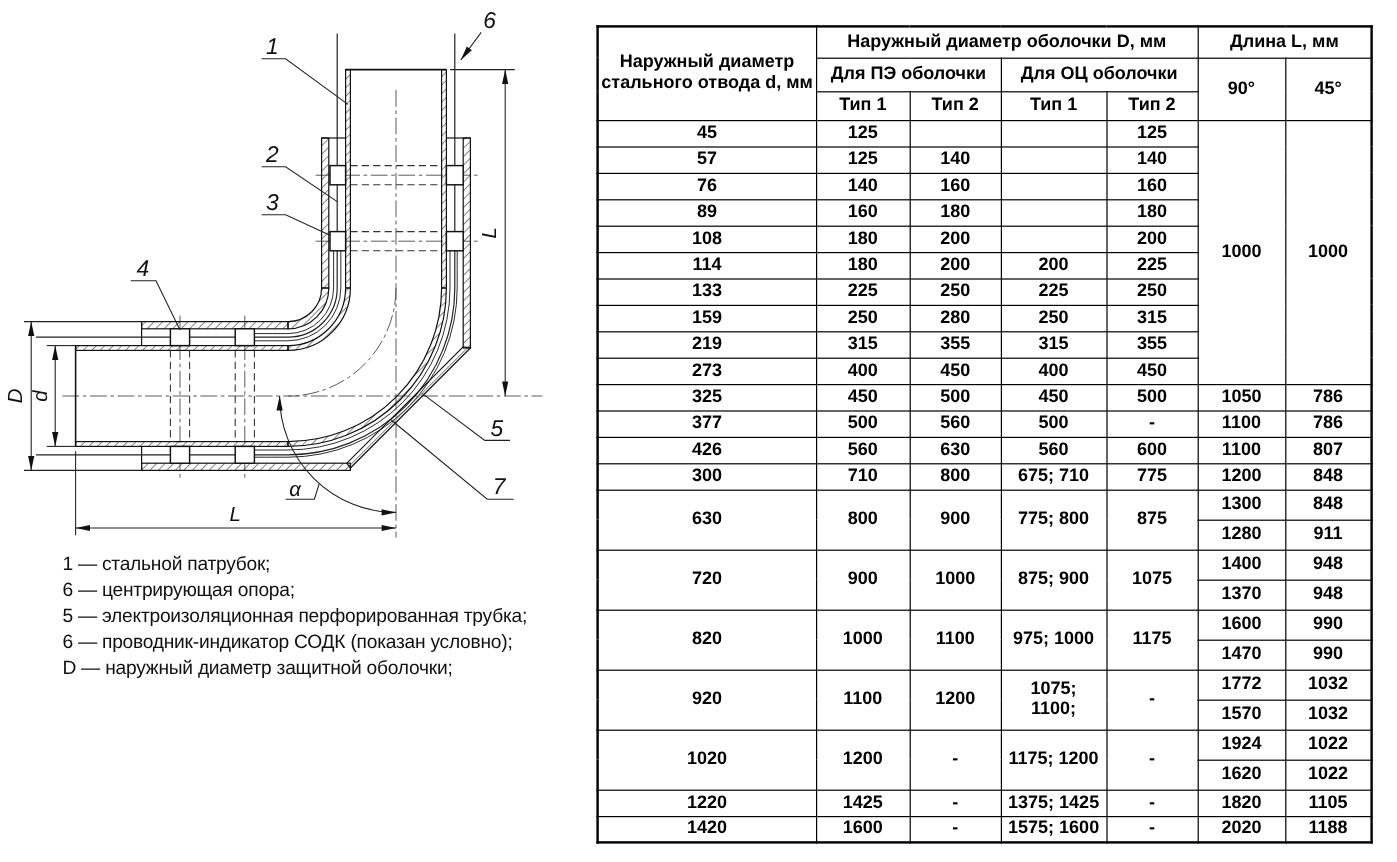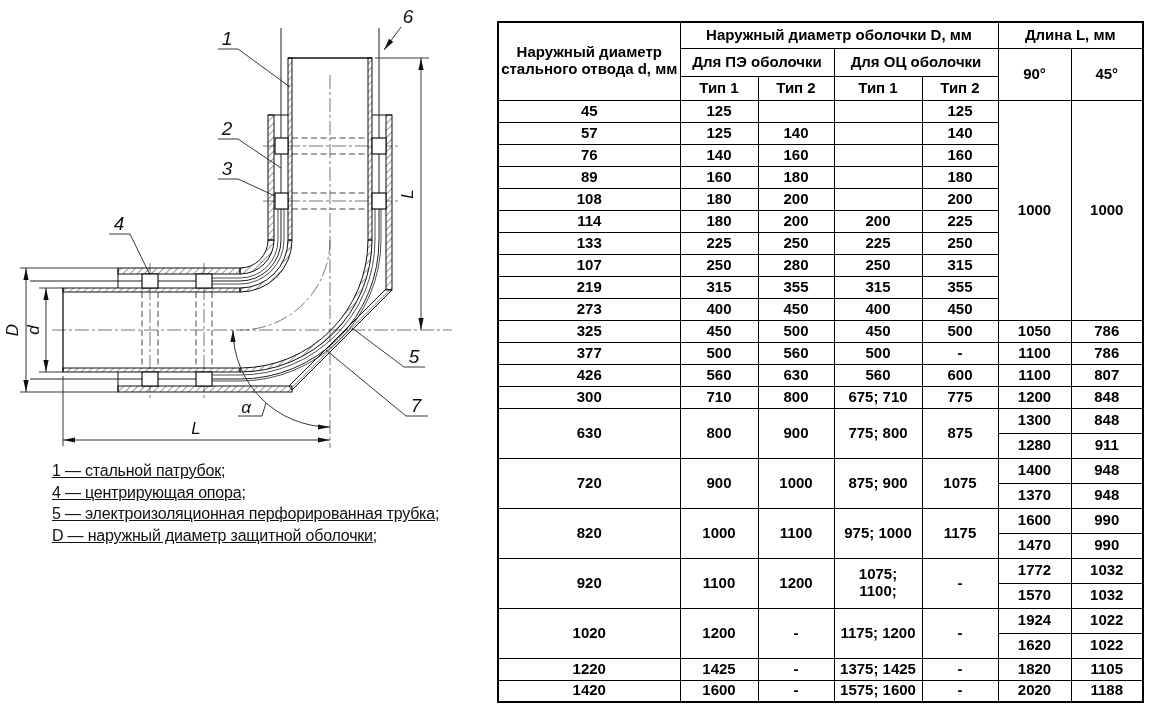--- a/index.html
+++ b/index.html
@@ -1,20 +1,20 @@
 <!DOCTYPE html>
 <html><head>
 <meta charset="utf-8">
 <style>
   html,body{margin:0;padding:0;}
   body{width:1164px;height:718px;background:#fff;position:relative;overflow:hidden;
        font-family:"Liberation Sans",sans-serif;color:#000;}
   #drawing{position:absolute;left:0;top:0;}
   #legend{position:absolute;left:52px;top:460px;font-size:16px;line-height:21.7px;color:#111;
-          letter-spacing:-0.2px;text-decoration:underline;}
+          letter-spacing:-0.2px;}
   #tblwrap{position:absolute;left:497px;top:21px;width:645px;}
   table{border-collapse:collapse;width:100%;table-layout:fixed;border:2px solid #000;
         font-weight:700;font-size:15px;color:#000;}
   th,td{border:1px solid #000;text-align:center;vertical-align:middle;padding:0 2px;line-height:1.12;}
   thead tr.h1{height:26px}
   thead tr.h2{height:28px}
   thead tr.h3{height:24px}
   tbody tr.r-s{height:22px}
   tbody tr.r-d{height:25px}
   td.c-zn1{white-space:pre-line}
@@ -152,22 +152,23 @@
   <text class="callout" x="227" y="135" text-anchor="middle">2</text>
   <text class="callout" x="227" y="175" text-anchor="middle">3</text>
   <text class="callout" x="119" y="230" text-anchor="middle">4</text>
   <text class="callout" x="414" y="363" text-anchor="middle">5</text>
   <text class="callout" x="408" y="23" text-anchor="middle">6</text>
   <text class="callout" x="416" y="412" text-anchor="middle">7</text>
 </svg>
 
 <div id="legend">
   <div>1 — стальной патрубок;</div>
-  <div>4 — центрирующая опора;</div>
+  <div>6 — центрирующая опора;</div>
   <div>5 — электроизоляционная перфорированная трубка;</div>
+  <div>6 — проводник-индикатор СОДК (показан условно);</div>
   <div>D — наружный диаметр защитной оболочки;</div>
 </div>
 
 <div id="tblwrap">
   <table>
     <colgroup>
       <col style="width:182px">
         <col style="width:78px">
         <col style="width:76px">
       <col style="width:88px">
@@ -240,21 +241,21 @@
           <td class="c-zn2">225</td>
         </tr>
         <tr class="r-s">
           <td class="c-d">133</td>
           <td class="c-pe1">225</td>
           <td class="c-pe2">250</td>
           <td class="c-zn1">225</td>
           <td class="c-zn2">250</td>
         </tr>
         <tr class="r-s">
-          <td class="c-d">107</td>
+          <td class="c-d">159</td>
           <td class="c-pe1">250</td>
           <td class="c-pe2">280</td>
           <td class="c-zn1">250</td>
           <td class="c-zn2">315</td>
         </tr>
         <tr class="r-s">
           <td class="c-d">219</td>
           <td class="c-pe1">315</td>
           <td class="c-pe2">355</td>
           <td class="c-zn1">315</td>

